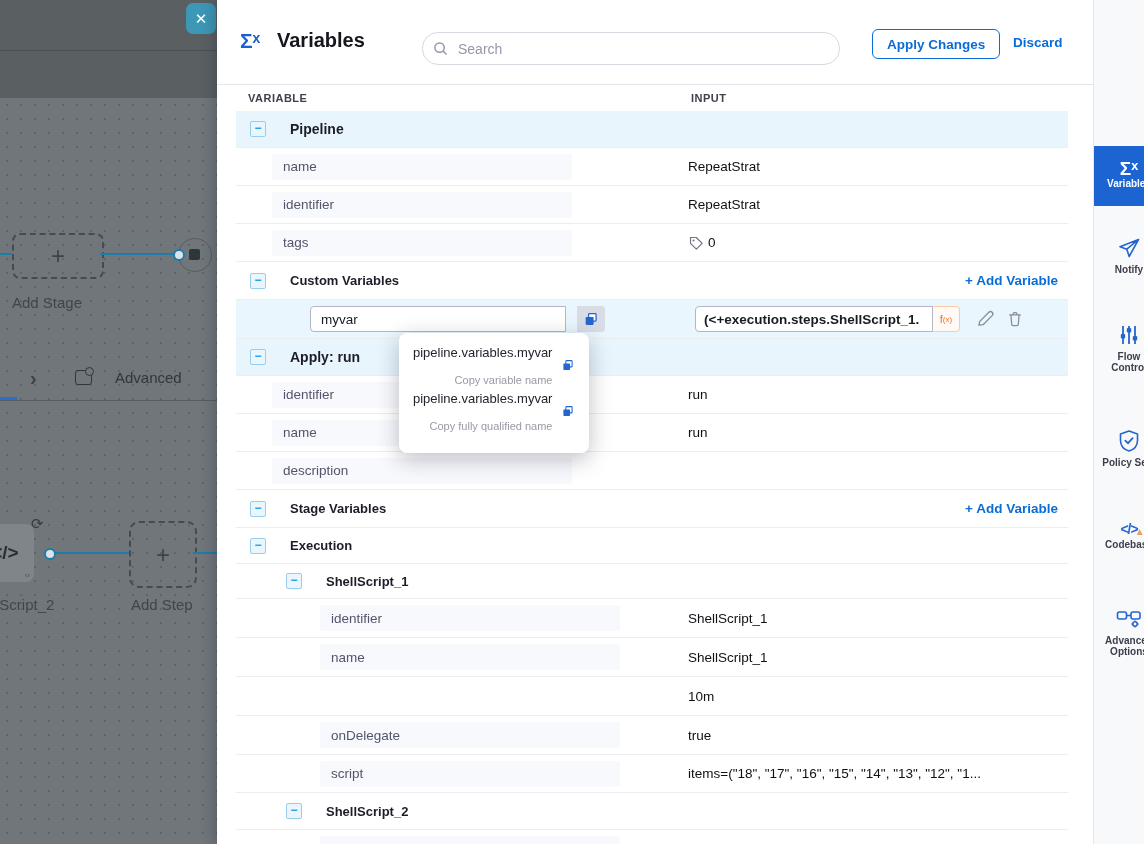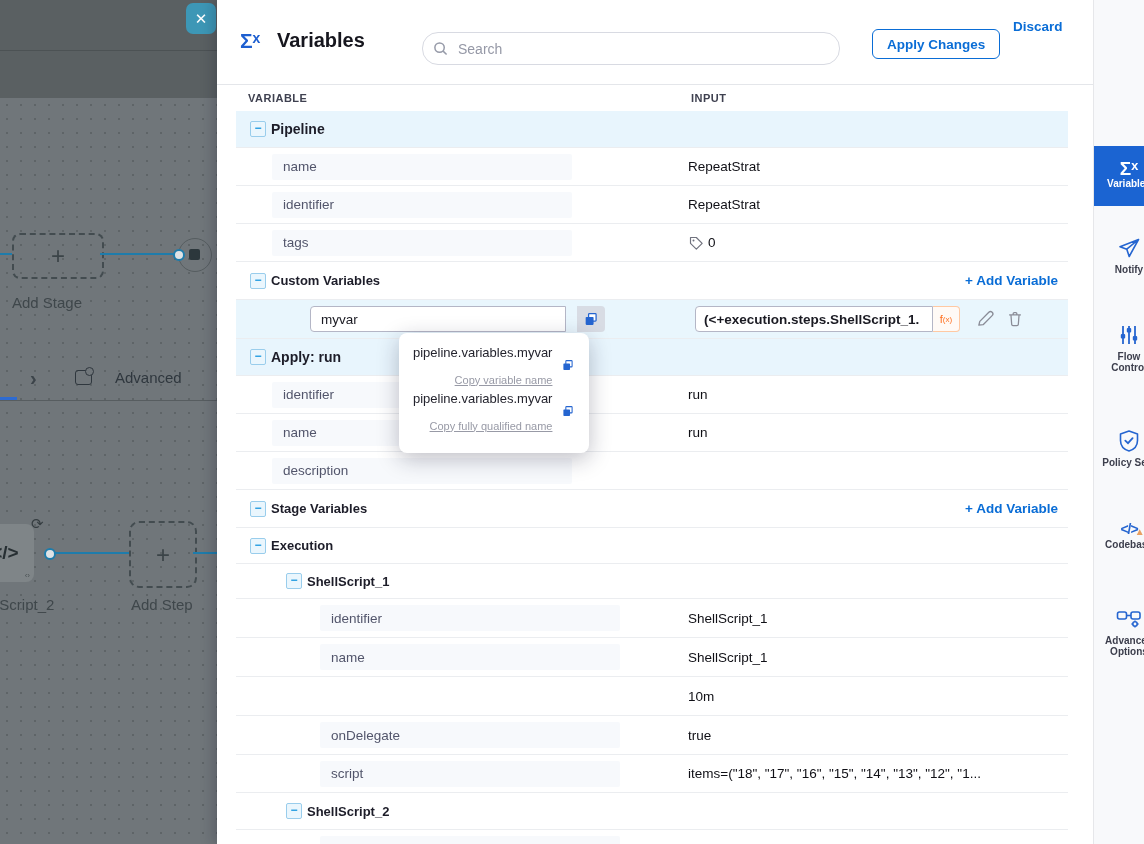--- a/index.html
+++ b/index.html
@@ -40,35 +40,35 @@
     box-shadow:-4px 0 12px rgba(20,20,40,.22);}
   .phead{position:absolute;left:0;top:0;width:876px;height:84px;border-bottom:1px solid #e4e6ea;background:#fff;}
   .sigma{position:absolute;left:23px;top:29px;font-size:21px;font-weight:700;color:#1e5fd0;}
   .ptitle{position:absolute;left:60px;top:29px;font-size:20px;font-weight:700;color:#16161e;}
   .search{position:absolute;left:205px;top:32px;width:418px;height:33px;border:1px solid #d8dae2;border-radius:16px;
     display:flex;align-items:center;box-sizing:border-box;padding-left:10px;background:#fff;}
   .search input{border:none;outline:none;flex:1;font-size:14px;color:#333;margin-left:8px;font-family:"Liberation Sans",sans-serif;background:transparent;}
   .search input::placeholder{color:#9598a6;}
   .apply-btn{position:absolute;left:655px;top:29px;height:28px;padding:0 14px;border:1.5px solid #0a6dd6;border-radius:6px;
     background:#fff;color:#0a6dd6;font-size:13.5px;font-weight:700;display:flex;align-items:center;cursor:pointer;}
-  .discard{position:absolute;left:796px;top:19px;color:#0a6dd6;font-size:13.5px;font-weight:600;cursor:pointer;}
+  .discard{position:absolute;left:796px;top:35px;color:#0a6dd6;font-size:13.5px;font-weight:600;cursor:pointer;}
 
   .table{position:absolute;left:19px;top:84px;width:832px;}
   .thead{position:relative;height:27px;}
   .thead span{position:absolute;top:8px;font-size:11px;font-weight:700;letter-spacing:.5px;color:#3f4150;}
   .th-var{left:12px;} .th-inp{left:455px;}
   .trow{position:relative;border-bottom:1px solid #ebedf0;display:flex;align-items:center;box-sizing:border-box;}
   .h35{height:35px}.h36{height:36px}.h37{height:37px}.h38{height:38px}.h39{height:39px}
   .sec{font-weight:700;font-size:13px;color:#1d1d29;}
   .sec.big{font-size:14px;}
   .sec.blue{background:#e8f5fd;}
   .cicon{width:14px;height:14px;margin-left:14px;border:1px solid #99cdec;background:#eaf6fd;border-radius:2px;
     color:#1f9ae0;font-size:12px;line-height:12px;text-align:center;flex:none;cursor:pointer;}
   .l2 .cicon{margin-left:50px;}
-  .stitle{margin-left:5px;}
+  .stitle{margin-left:24px;}
   .data .pill{position:absolute;left:36px;width:300px;height:26px;background:#f7f9fc;border-radius:2px;
     display:flex;align-items:center;padding-left:11px;font-size:13.5px;color:#52556b;box-sizing:border-box;}
   .data.l2 .pill{left:84px;}
   .data .val{position:absolute;left:452px;font-size:13.5px;color:#101016;white-space:nowrap;text-align:right;}
   .addvar{position:absolute;right:10px;color:#0a6dd6;font-size:13.5px;font-weight:600;cursor:pointer;}
   .tagval{display:flex;align-items:center;gap:5px;color:#4e5260;}
 
   
   .varrow{background:#e9f6fd;}
   .varrow .name-input{position:absolute;left:74px;top:6px;width:256px;height:26px;border:1px solid #b4b6c6;border-radius:4px 0 0 4px;
@@ -82,21 +82,21 @@
   .fx-badge sub{font-size:8px;}
   .rowic{position:absolute;top:9px;cursor:pointer;}
   .pencil-ic{left:740px;} .trash-ic{left:770px;}
 
   
   .copymenu{position:absolute;left:399px;top:333px;width:190px;height:120px;background:#fff;border-radius:8px;
     box-shadow:0 6px 22px rgba(25,25,50,.28);z-index:30;padding:11px 14px;box-sizing:border-box;}
   .cm-item{display:flex;align-items:center;justify-content:flex-end;gap:10px;height:42px;cursor:pointer;margin-bottom:4px;}
   .cm-text{text-align:right;}
   .cm-main{font-size:13px;color:#24242e;}
-  .cm-cap{font-size:11px;color:#989aa6;margin-top:14px;text-decoration:underline;}
+  .cm-cap{font-size:11px;color:#989aa6;margin-top:14px;}
 
   
   .sidebar{position:absolute;left:1093px;top:0;width:70px;height:844px;background:#f8f9fb;border-left:1px solid #e6e7ea;}
   .sitem{position:absolute;left:0;width:70px;display:flex;flex-direction:column;align-items:center;gap:4px;
     color:#3c3e4c;font-size:10px;line-height:11px;text-align:center;cursor:pointer;}
   .sitem.active{background:#1b64d2;color:#fff;left:0;width:70px;justify-content:center;}
   .ssigma{font-size:19px;font-weight:700;color:#fff;}
   .slabel{font-weight:600;width:60px;}
   .code-ic{font-weight:700;color:#2565d0;font-size:14px;letter-spacing:-1px;position:relative;}
   .code-ic .warn{position:absolute;right:-6px;bottom:-2px;color:#e8a063;font-size:10px;}

